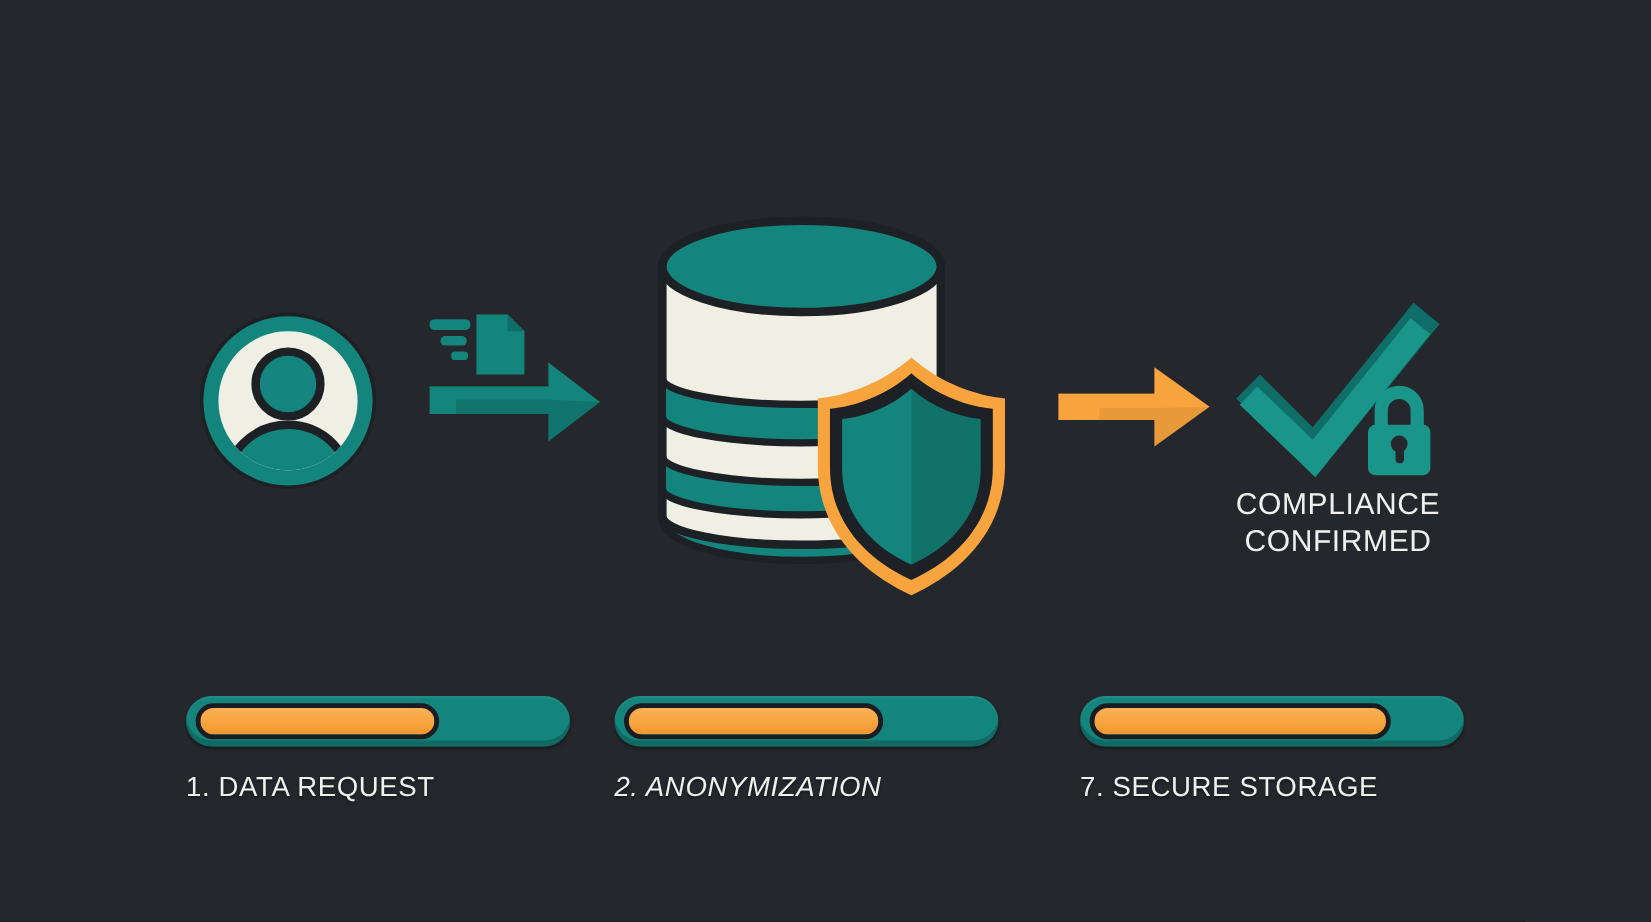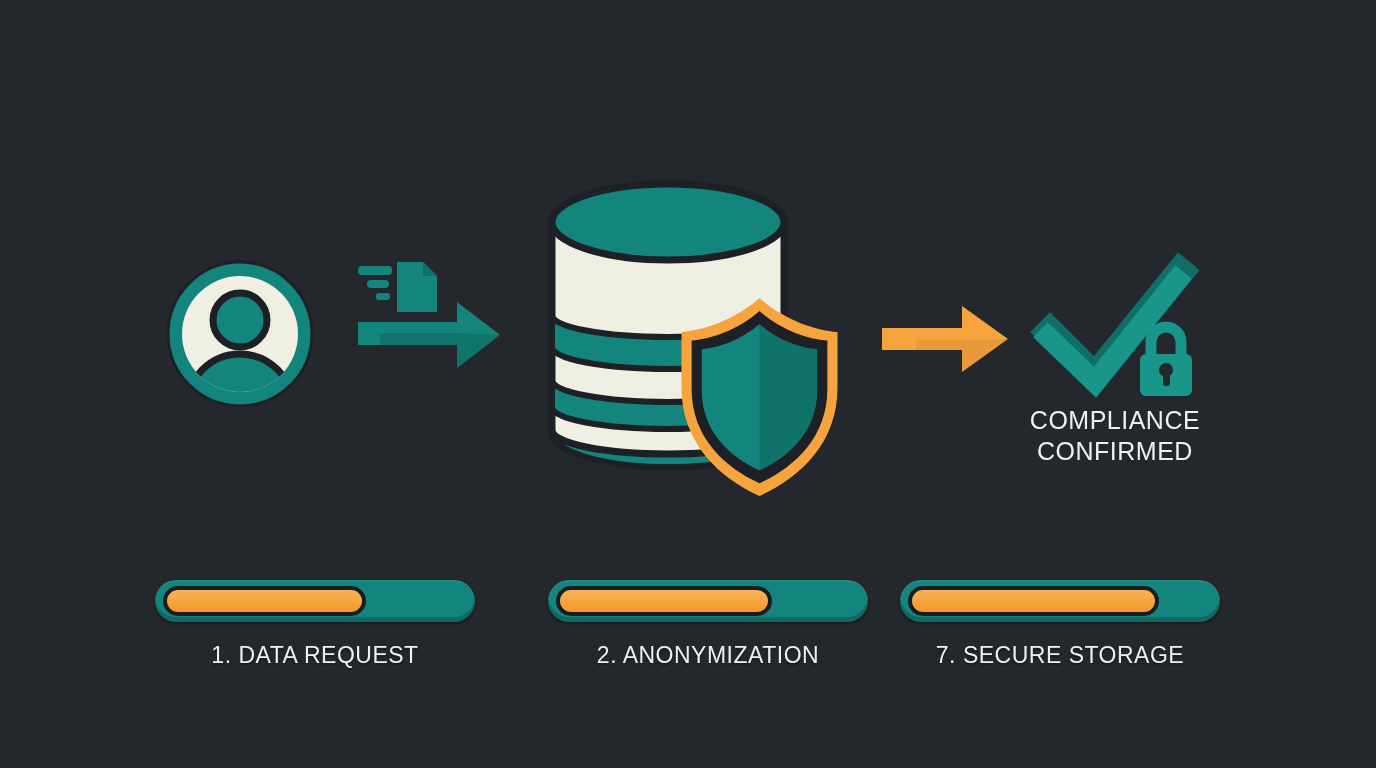--- a/index.html
+++ b/index.html
@@ -28,21 +28,21 @@
   .progress-track{
     position:relative;height:42px;border-radius:21px;background:var(--teal);
     box-shadow:inset 0 -5px 0 rgba(0,0,0,.20), inset 0 2px 0 rgba(255,255,255,.05), 0 2px 3px rgba(0,0,0,.35);
   }
   .progress-fill{
     position:absolute;left:8px;top:6px;height:22px;
     background:linear-gradient(#fbb156,var(--orange) 55%,var(--orange-dark));
     border:4px solid #191d22;border-radius:15px;
   }
   .step-label{
-    margin-top:20px;text-align:center;color:var(--text);
+    margin-top:20px;text-align:left;color:var(--text);
     font-size:23px;letter-spacing:.5px;text-shadow:0 2px 2px rgba(0,0,0,.4);
   }
 </style>
 </head>
 <body>
 
 <div class="canvas">
 
   <svg class="abs" style="left:166px;top:260px;" width="148" height="148" viewBox="0 0 148 148">
     <defs>
@@ -123,21 +123,21 @@
     <div>CONFIRMED</div>
   </div>
 
   <div class="step" style="left:155px;">
     <div class="progress-track">
       <div class="progress-fill" style="width: 61%;"></div>
     </div>
     <div class="step-label">1. DATA REQUEST</div>
   </div>
 
-  <div class="step" style="left:548px;">
+  <div class="step" style="left:512px;font-style:italic;">
     <div class="progress-track">
       <div class="progress-fill" style="width: 65%;"></div>
     </div>
     <div class="step-label">2. ANONYMIZATION</div>
   </div>
 
   <div class="step" style="left:900px;">
     <div class="progress-track">
       <div class="progress-fill" style="width: 76%;"></div>
     </div>

